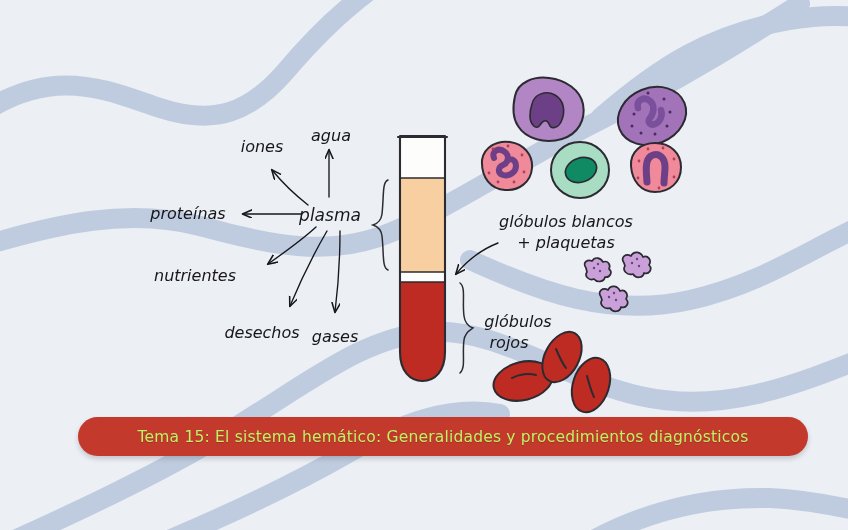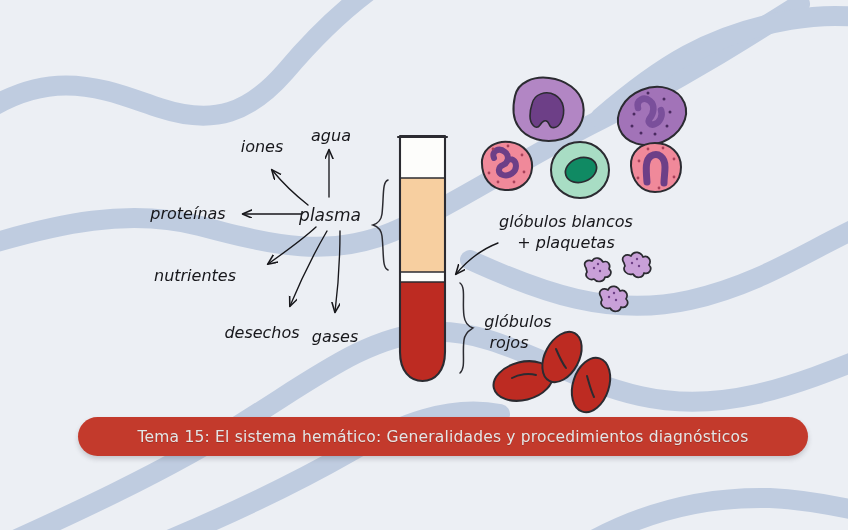--- a/index.html
+++ b/index.html
@@ -26,21 +26,21 @@
     left:78px; top:417px;
     width:730px; height:39px;
     background:#c33a2c;
     border-radius:20px;
     box-shadow:0 3px 5px rgba(60,60,70,.22);
     display:flex;align-items:center;justify-content:center;
     box-sizing:border-box;
     padding:0 14px;
   }
   #banner-text{
-    color:#e5e5e5;
+    color:#bef264;
     font-family:"DejaVu Sans", sans-serif;
     font-size:15.5px;
     letter-spacing:.2px;
     white-space:nowrap;
     text-shadow:0 1px 0 rgba(0,0,0,.18);
   }
 </style>
 </head>
 <body>
 

